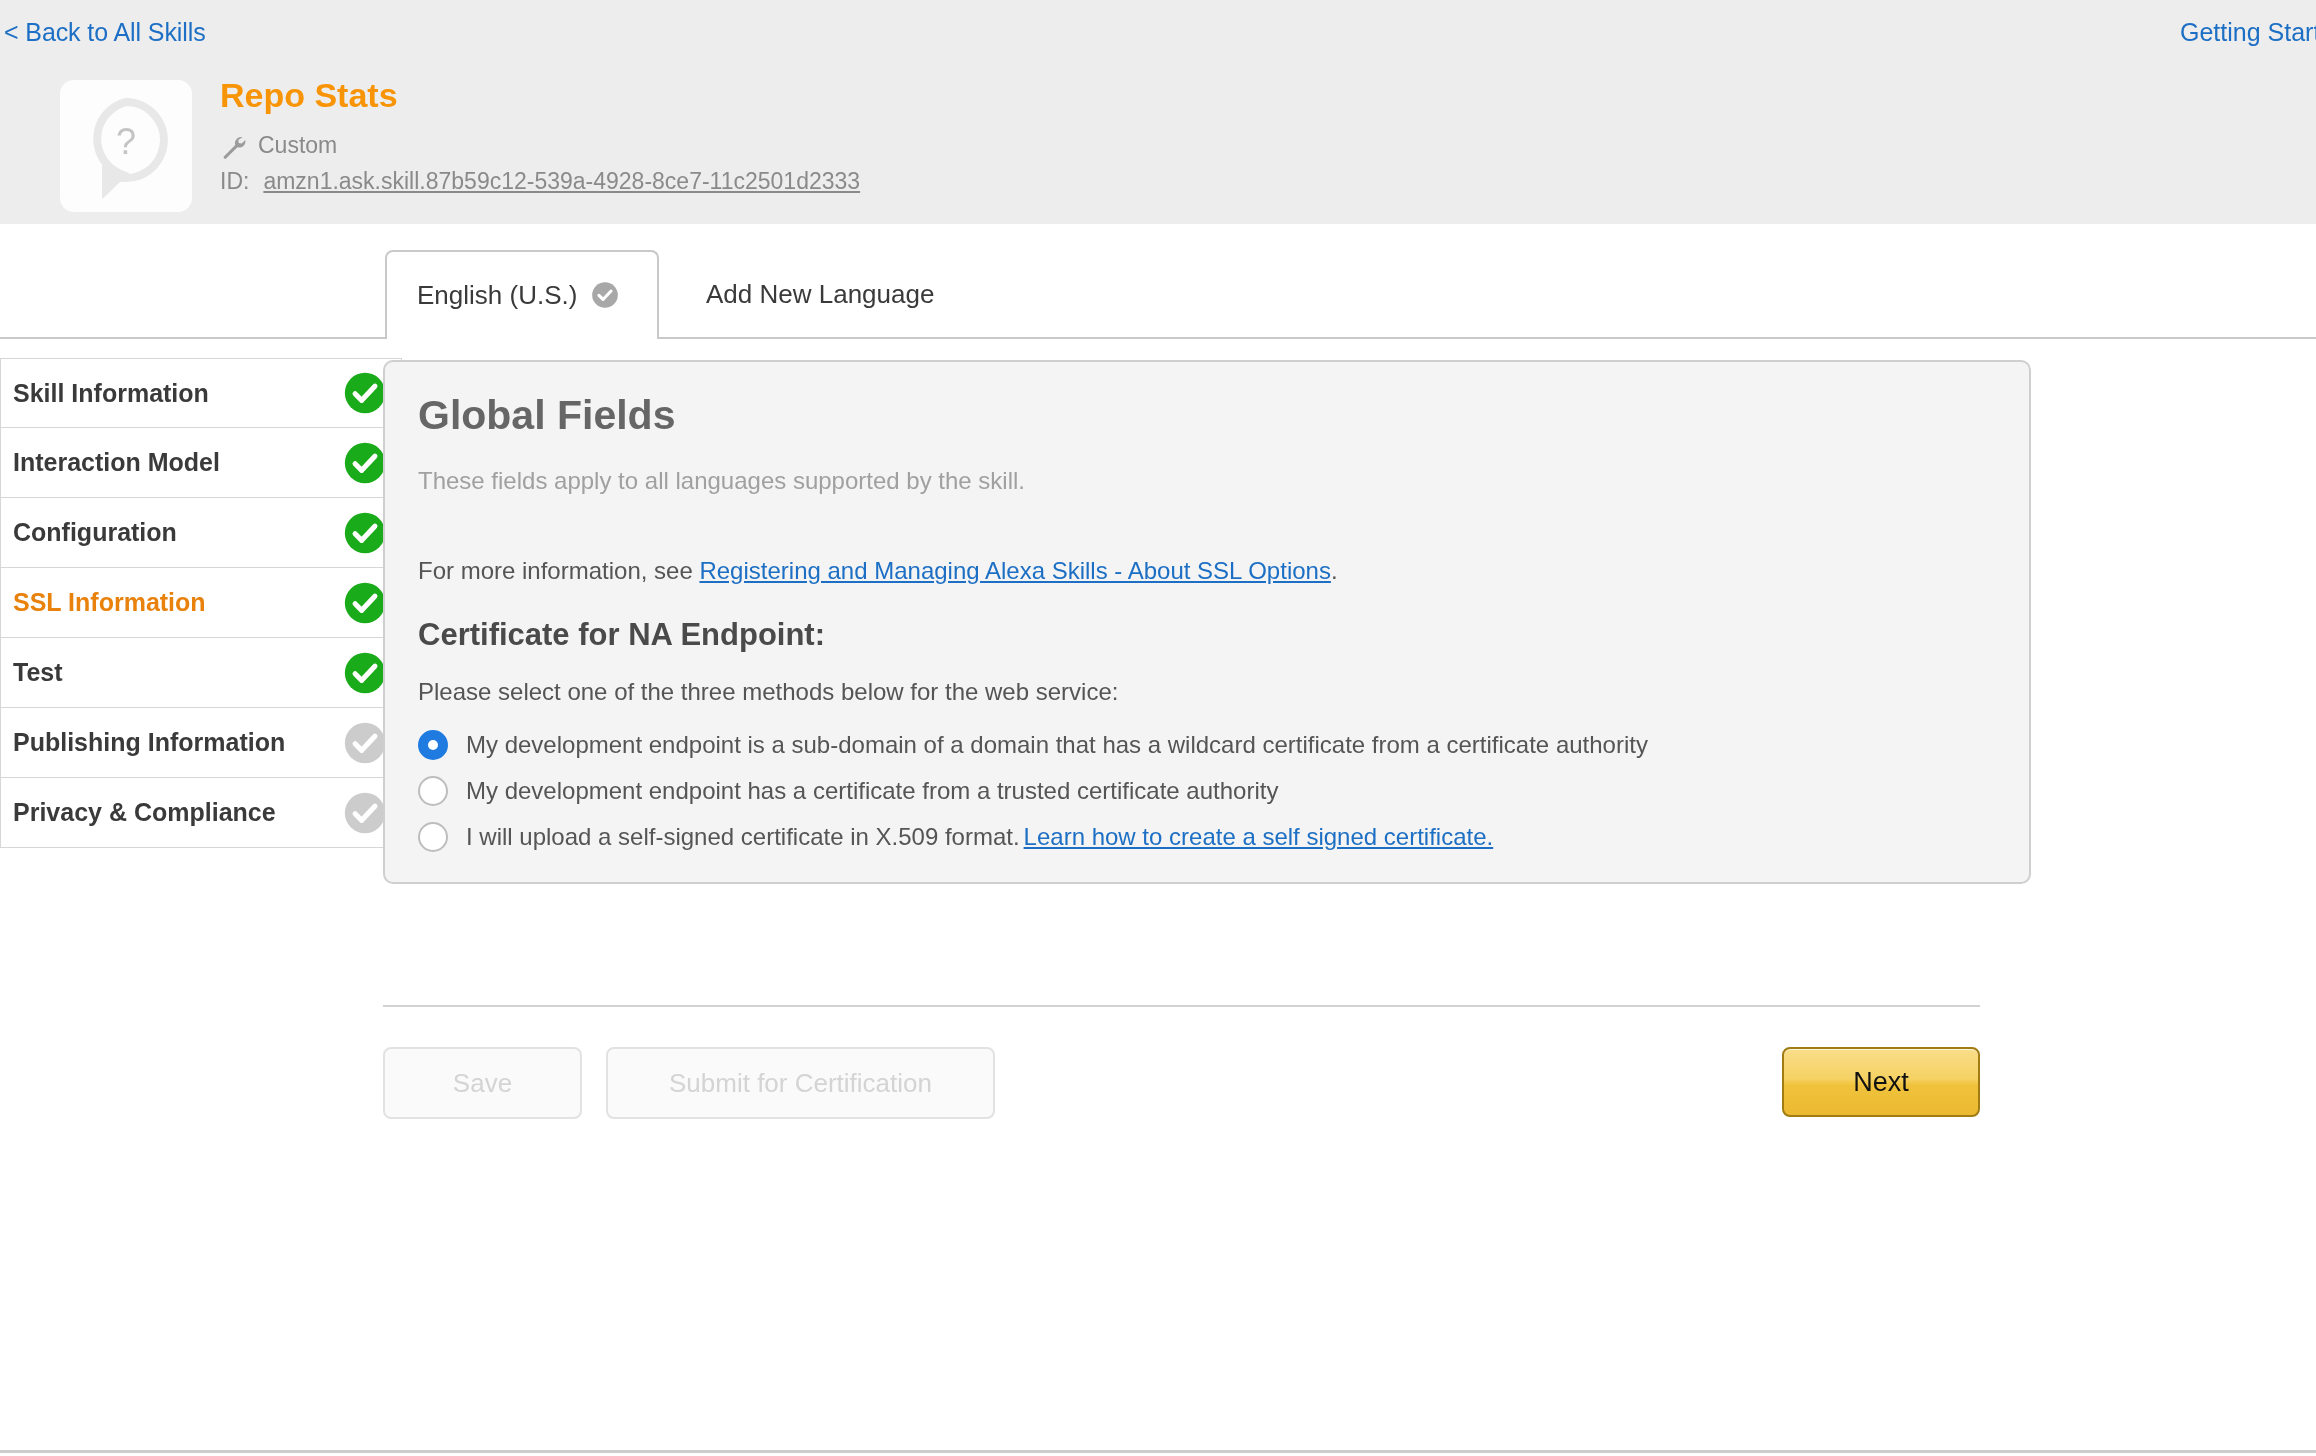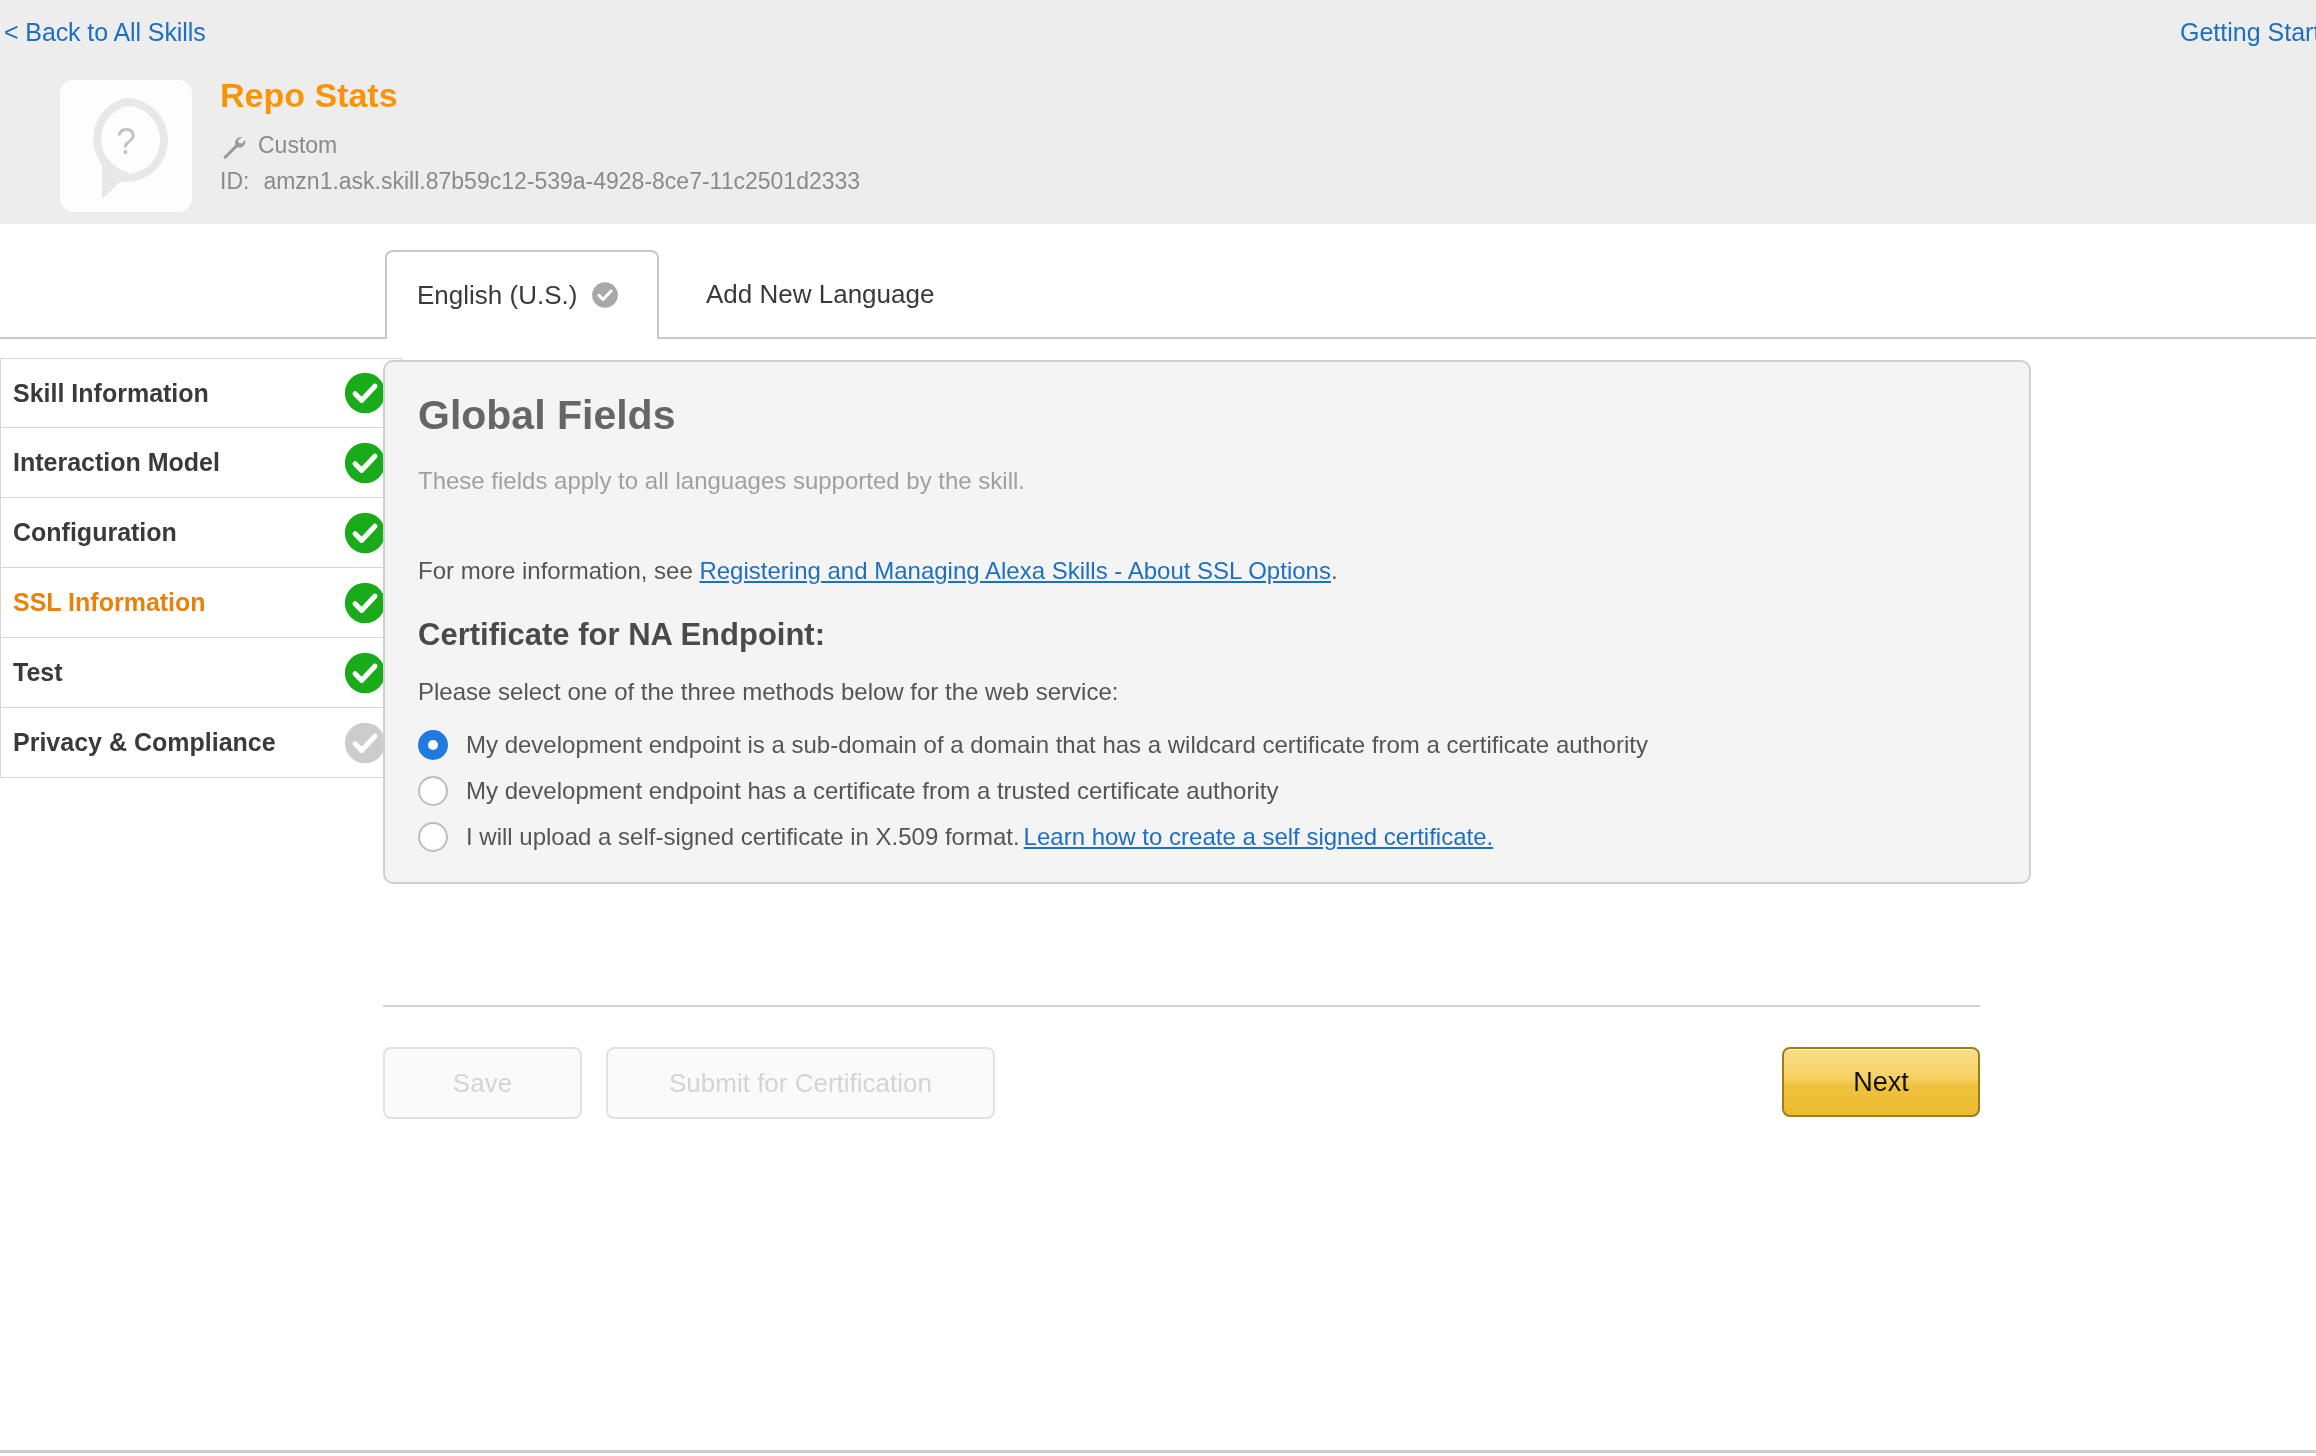--- a/index.html
+++ b/index.html
@@ -52,21 +52,21 @@
     position: absolute; left: 220px; top: 132px;
     display: flex; align-items: center; gap: 12px;
   }
   .wrench-icon { width: 26px; height: 26px; display: block; }
   .skill-type-text { font-size: 23px; color: #8a8a8a; white-space: nowrap; }
   .skill-id-row {
     position: absolute; left: 220px; top: 168px;
     display: flex; align-items: baseline; gap: 14px;
   }
   .skill-id-label { font-size: 23px; color: #8a8a8a; }
-  .skill-id-value { font-size: 23px; color: #8a8a8a; white-space: nowrap; }
+  .skill-id-value { font-size: 23px; color: #8a8a8a; white-space: nowrap; text-decoration: underline; }
 
   
   .tab-strip {
     position: absolute; left: 0; top: 224px;
     width: 2316px; height: 115px;
     background: #ffffff;
   }
   .tab-strip-rule {
     position: absolute; left: 0; top: 337px;
     width: 2316px; height: 2px; background: #c9c9c9;
@@ -309,20 +309,27 @@
     </div>
 
     <div class="side-item">
       <span class="side-label">Test</span>
       <svg class="badge" viewBox="0 0 24 24">
         <circle cx="12" cy="12" r="11" fill="#1aab1a"></circle>
         <path d="M6.6 12.4 L10.2 16 L17.4 8.3" fill="none" stroke="#ffffff" stroke-width="2.8" stroke-linecap="round" stroke-linejoin="round"></path>
       </svg>
     </div>
 
+    <div class="side-item">
+      <span class="side-label">Publishing Information</span>
+      <svg class="badge" viewBox="0 0 24 24">
+        <circle cx="12" cy="12" r="11" fill="#cccccc"></circle>
+        <path d="M6.6 12.4 L10.2 16 L17.4 8.3" fill="none" stroke="#ffffff" stroke-width="2.8" stroke-linecap="round" stroke-linejoin="round"></path>
+      </svg>
+    </div>
 
     <div class="side-item">
       <span class="side-label">Privacy &amp; Compliance</span>
       <svg class="badge" viewBox="0 0 24 24">
         <circle cx="12" cy="12" r="11" fill="#cccccc"></circle>
         <path d="M6.6 12.4 L10.2 16 L17.4 8.3" fill="none" stroke="#ffffff" stroke-width="2.8" stroke-linecap="round" stroke-linejoin="round"></path>
       </svg>
     </div>
   </div>
 

